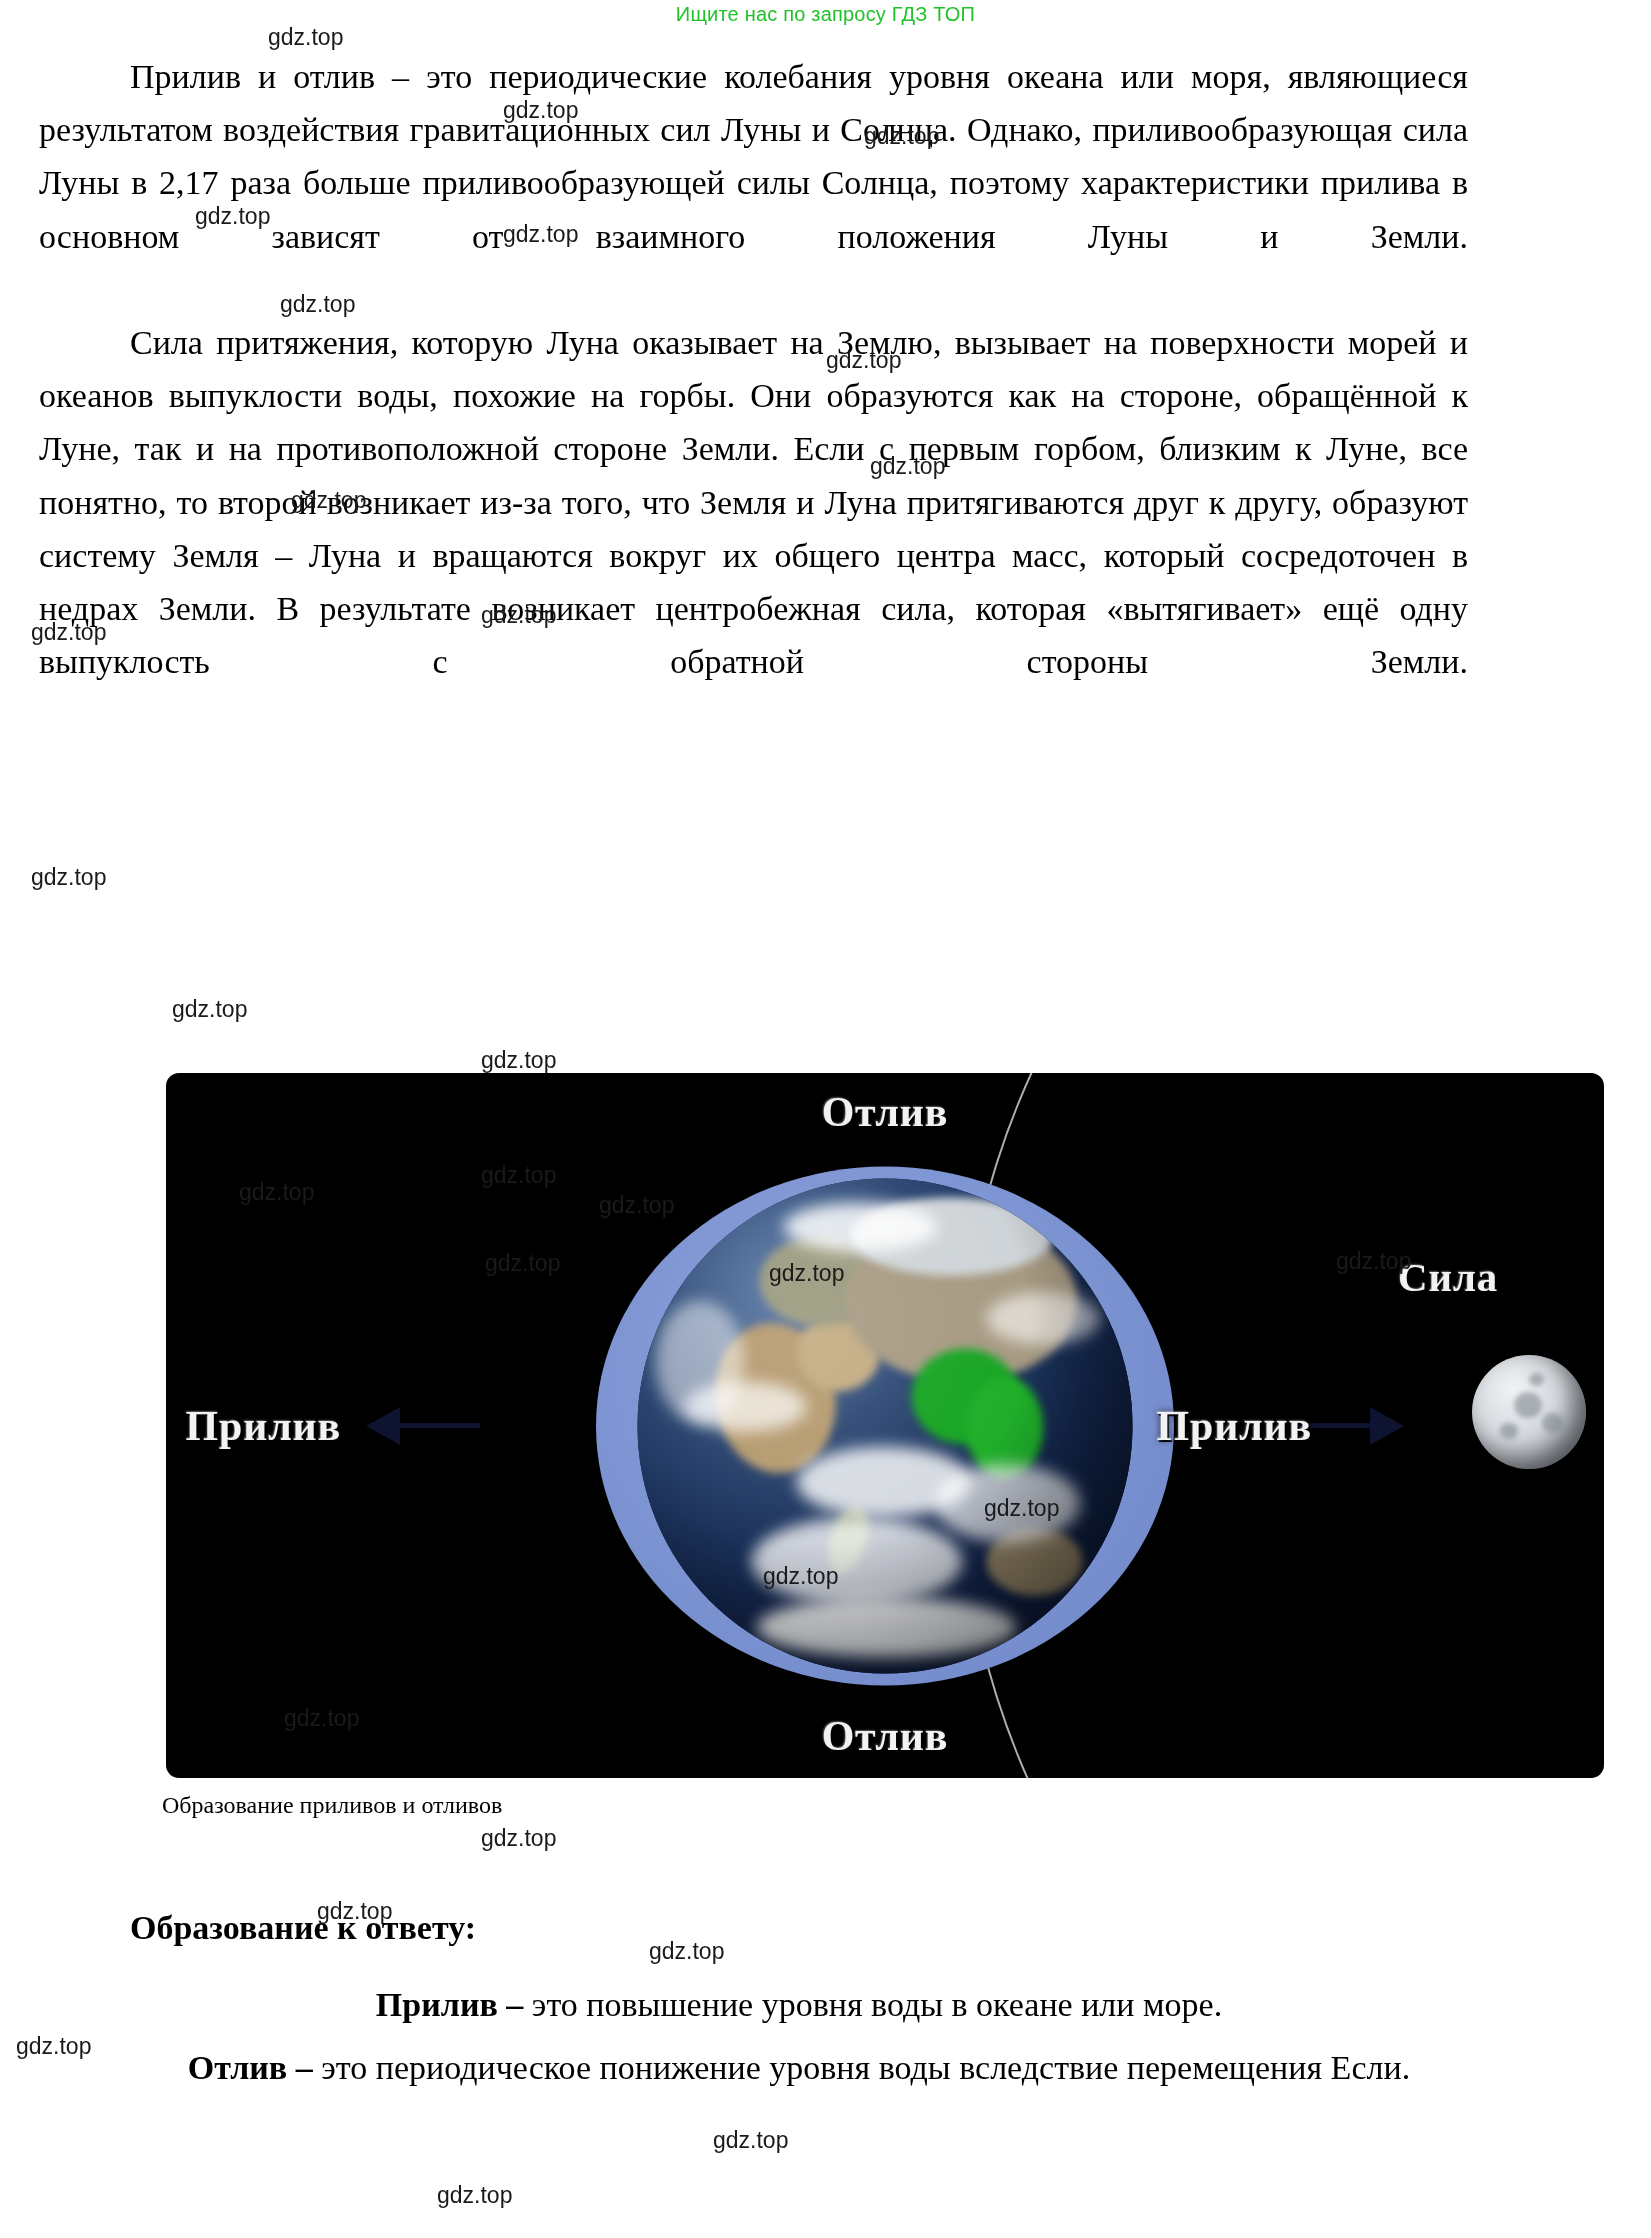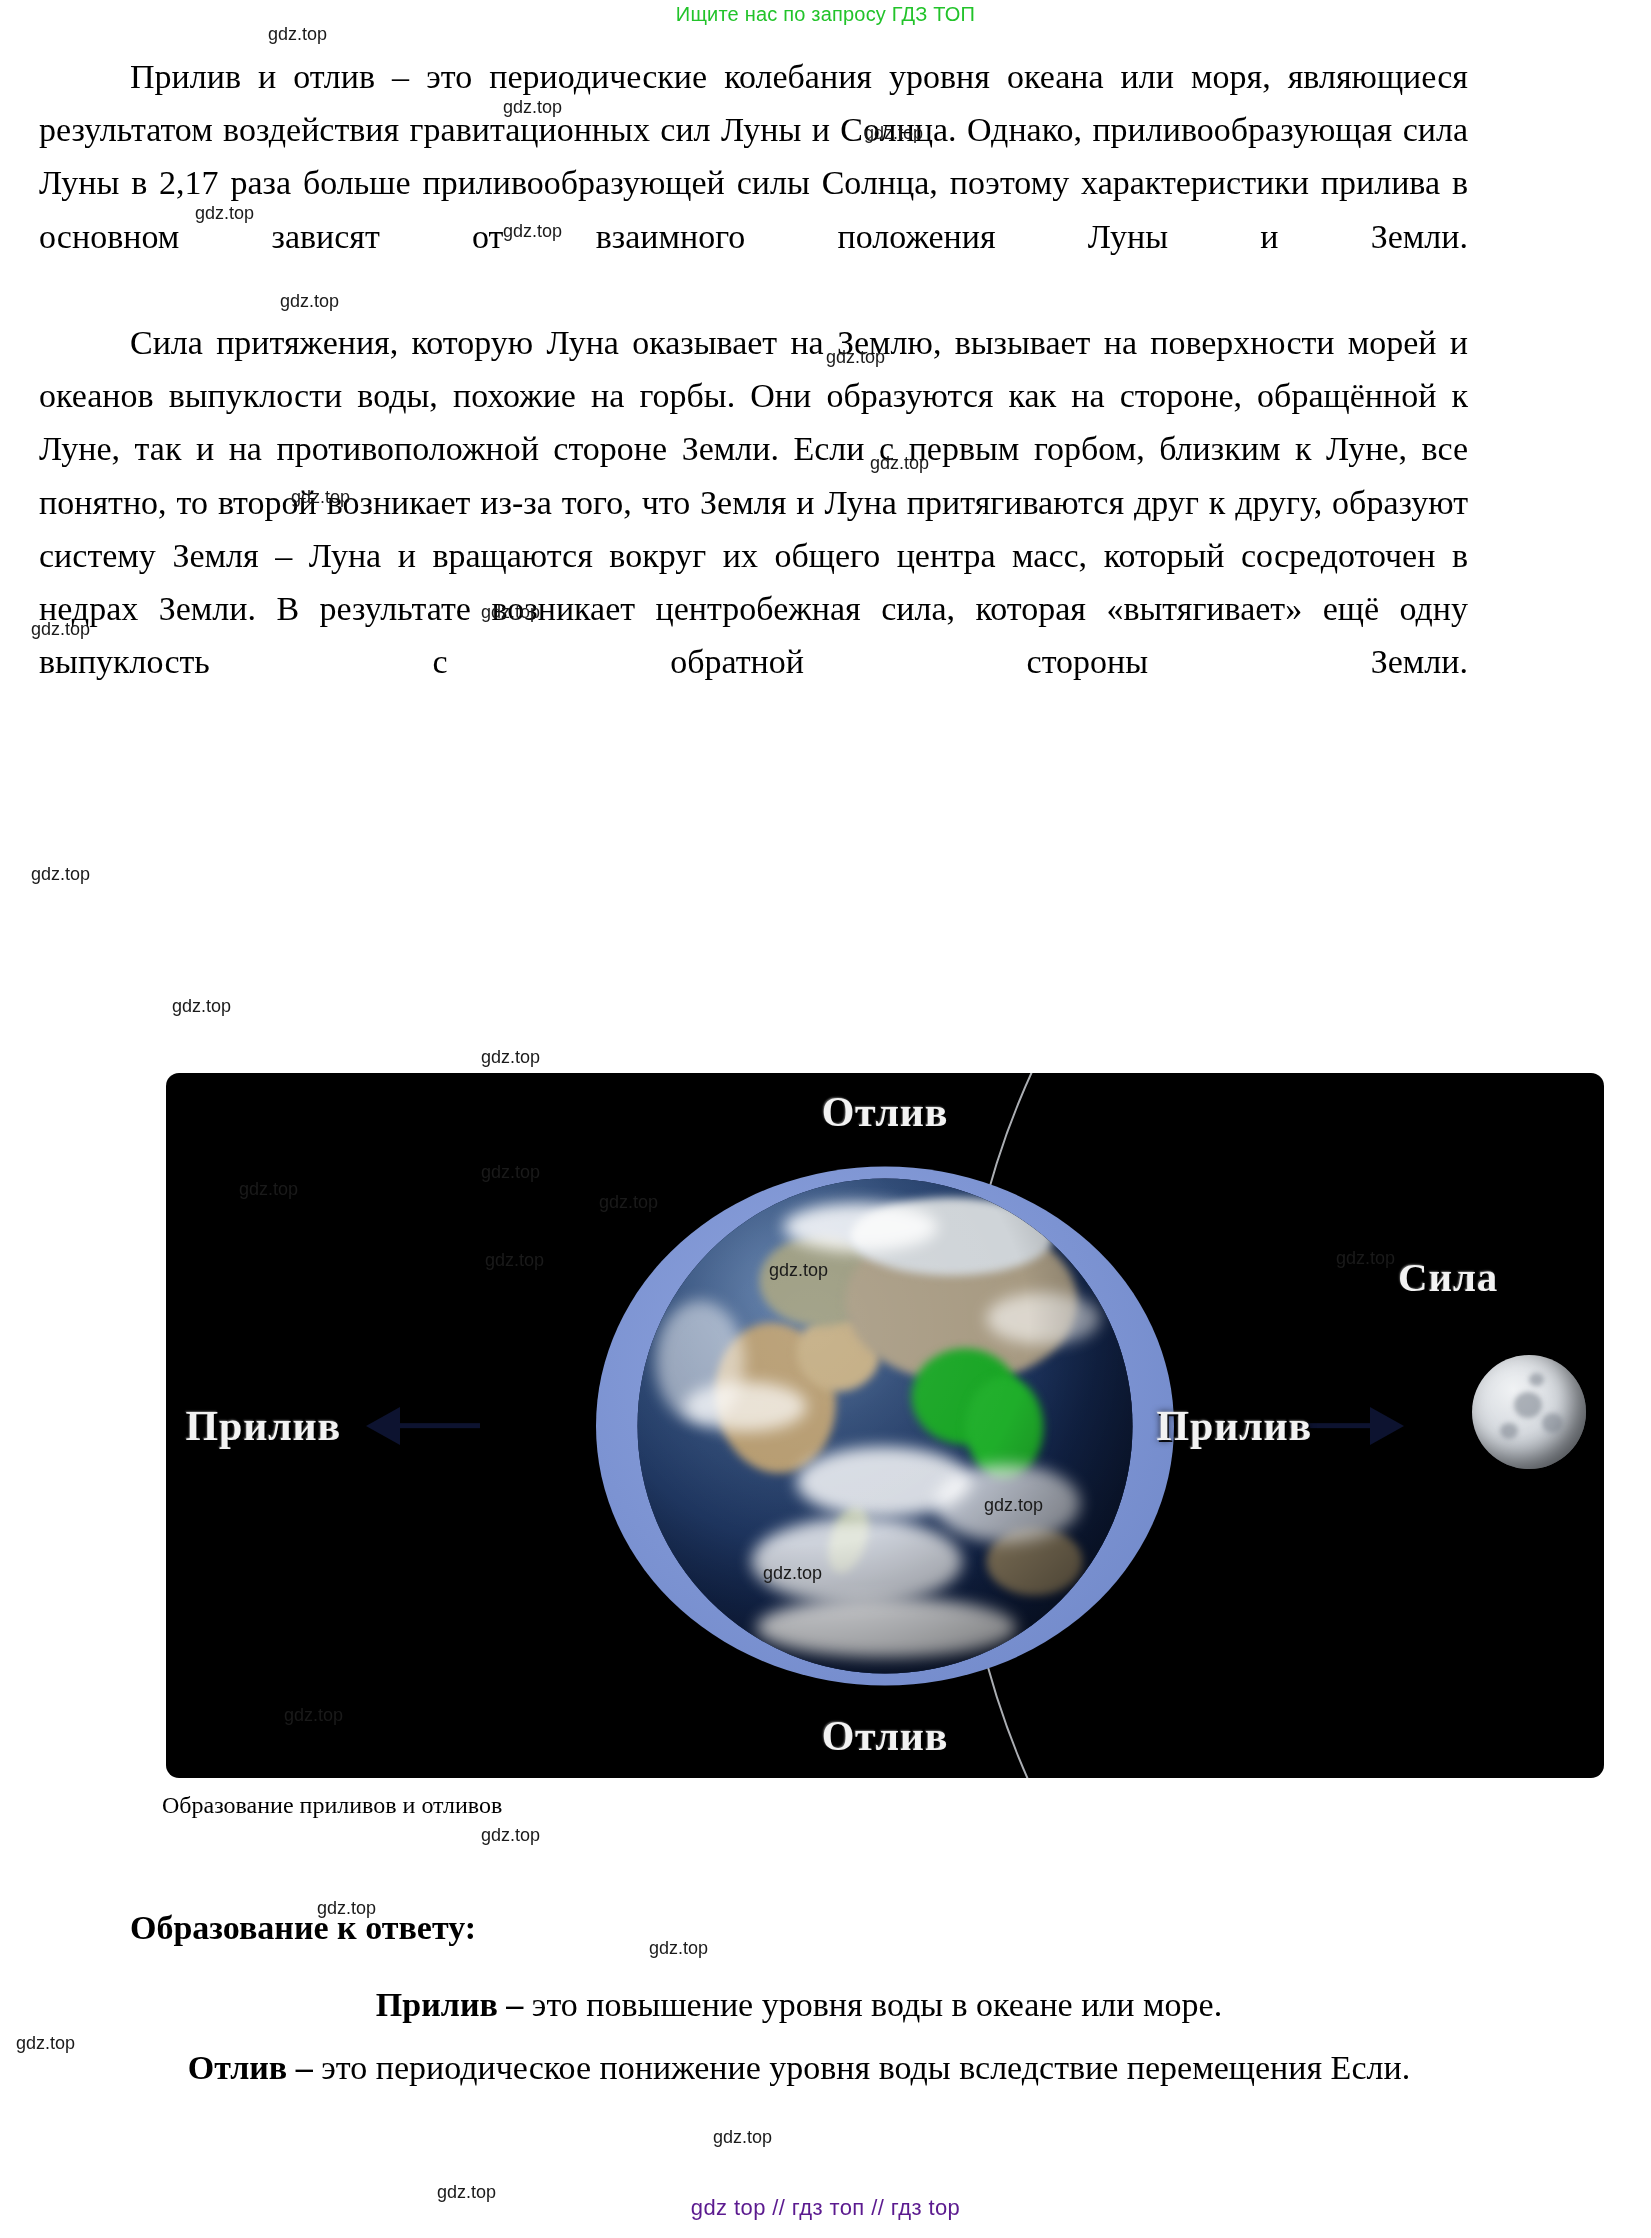--- a/index.html
+++ b/index.html
@@ -233,21 +233,21 @@
     color: #5b1a8f;
     font-family: "Liberation Sans", "DejaVu Sans", sans-serif;
     font-size: 22px;
     letter-spacing: 0.4px;
   }
 
   
   .wm {
     position: absolute;
     font-family: "Liberation Sans", "DejaVu Sans", sans-serif;
-    font-size: 18px;
+    font-size: 23px;
     color: #1a1a1a;
     white-space: nowrap;
     z-index: 4;
     pointer-events: none;
   }
 </style>
 </head>
 <body>
 
 <div class="top-banner">Ищите нас по запросу ГДЗ ТОП</div>
@@ -319,21 +319,20 @@
 
     <p class="bottom-par">
       <b>Прилив</b><b> – </b><span>это повышение уровня воды в океане или море.</span>
     </p>
 
     <p class="bottom-par">
       <b>Отлив</b><b> – </b><span>это периодическое понижение уровня воды вследствие перемещения Если.</span>
     </p>
   </div>
 
-  <div class="footer">gdz top  //  гдз топ  //  гдз top</div>
 
   <div id="watermark-layer">
       <div class="wm" style="left: 268px; top: 24px;">gdz.top</div>
       <div class="wm" style="left: 503px; top: 97px;">gdz.top</div>
       <div class="wm" style="left: 864px; top: 123px;">gdz.top</div>
       <div class="wm" style="left: 195px; top: 203px;">gdz.top</div>
       <div class="wm" style="left: 503px; top: 221px;">gdz.top</div>
       <div class="wm" style="left: 280px; top: 291px;">gdz.top</div>
       <div class="wm" style="left: 826px; top: 347px;">gdz.top</div>
       <div class="wm" style="left: 870px; top: 453px;">gdz.top</div>

